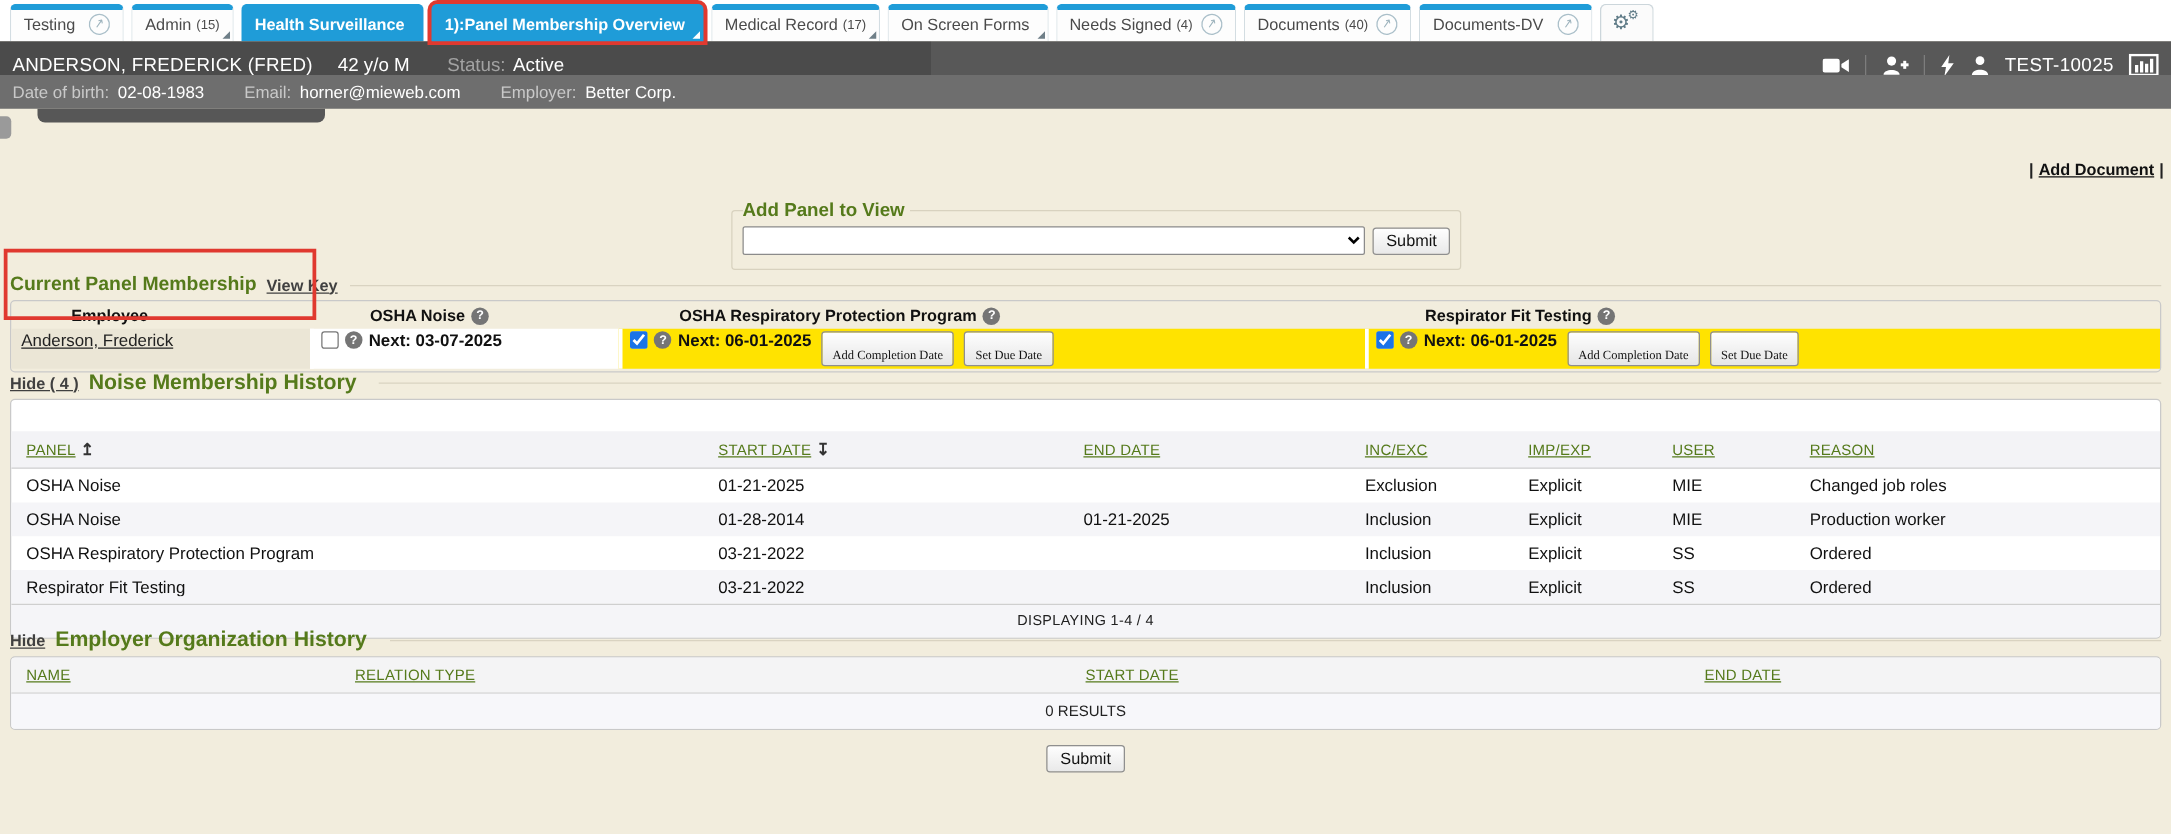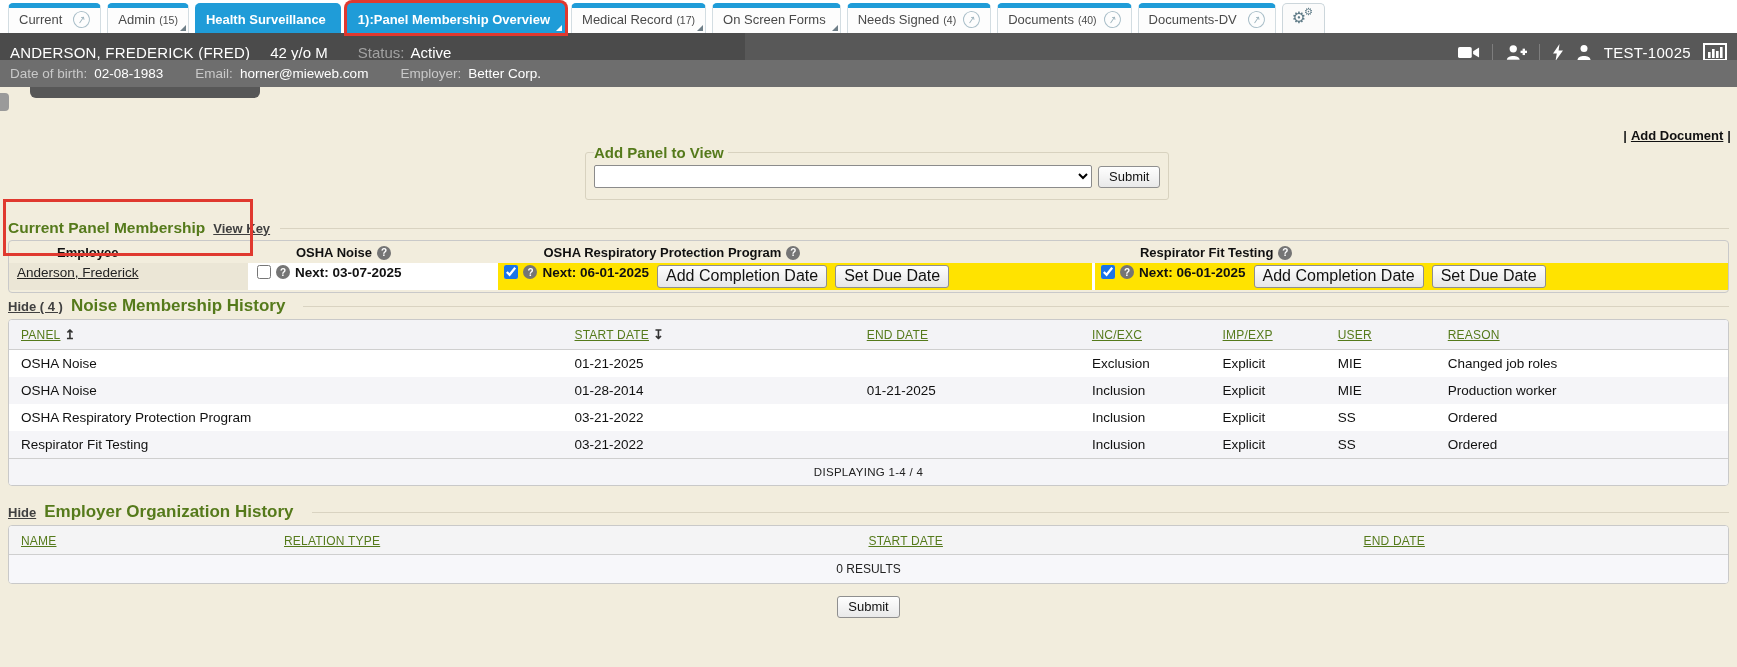--- a/index.html
+++ b/index.html
@@ -77,21 +77,21 @@
     position:absolute; top:93px; left:0; width:9px; height:18px;
     background:#9a9a9a; border-radius:0 4px 4px 0; cursor:pointer;
   }
   
   .add-document-row {
     position:absolute; top:128px; right:6px; font-size:13px; font-weight:bold;
   }
   .add-document-row a { color:#111; cursor:pointer; text-decoration:underline; margin:0 4px; }
   
   fieldset.add-panel {
-    position:absolute; left:585px; top:144px; width:578px; height:56px;
+    position:absolute; left:585px; top:160px; width:578px; height:56px;
     border:1px solid #d8d2bf; border-radius:3px; padding:3px 8px 6px 8px;
   }
   fieldset.add-panel legend {
     font-size:15px; font-weight:bold; color:#557a1b; padding:0 4px 0 0;
   }
   .add-panel-controls { display:flex; align-items:center; gap:6px; margin-top:1px; }
   .panel-select {
     width:498px; height:23px; border:1px solid #8b8b8b; background:#fff;
     font-size:13px; border-radius:2px;
   }
@@ -134,35 +134,35 @@
   .mcell-yellow { background:#ffe300; }
   .employee-link { color:#222; font-size:13.5px; text-decoration:underline; cursor:pointer; }
   .next-label { font-size:13.5px; font-weight:bold; color:#111; }
   .help-icon {
     display:inline-flex; align-items:center; justify-content:center;
     width:14px; height:14px; border-radius:50%; background:#757575;
     color:#fff; font-size:10px; font-weight:bold; cursor:pointer; flex:none;
   }
   .mrow input[type="checkbox"] { width:14px; height:14px; accent-color:#1a73e8; cursor:pointer; }
   .small-btn {
-    font-family:Liberation Sans, sans-serif;
-    font-size:16px; padding:1px 8px 2px 8px; color:#111;
+    font-family:Liberation Serif, serif;
+    font-size:10px; padding:13px 8px 2px 8px; color:#111;
     background:linear-gradient(#fefefe,#e6e6e6);
     border:1px solid #8f8f8f; border-radius:3px; cursor:pointer; margin-left:3px;
   }
   
   .history-section { position:absolute; left:8px; top:296px; width:1721px; }
   .history-title-row .section-title { font-size:17px; margin:0 8px; }
   .table-card {
     margin-top:3px; background:#fff; border:1px solid #c9c9c9;
     border-radius:4px; overflow:hidden;
   }
   .hhead, .hrow { display:grid; grid-template-columns:32.2% 17% 13.1% 7.6% 6.7% 6.4% 17%; }
   .hhead {
-    background:#f3f3f6; border-bottom:1px solid #cfcfcf; height:30px; align-items:center;
+    background:#f3f3f6; border-bottom:1px solid #cfcfcf; height:30px; align-items:center;margin-top:25px;
   }
   .hhead > div { padding:0 8px 0 12px; white-space:nowrap; display:flex; align-items:center; gap:4px; }
   .col-link {
     color:#557a1b; font-size:12px; text-decoration:underline; cursor:pointer;
     letter-spacing:0.2px;
   }
   .sort-icon { color:#333; font-size:13px; font-weight:bold; cursor:pointer; }
   .hrow { height:27px; align-items:center; font-size:13.5px; color:#111; }
   .hrow > div { padding:0 8px 0 12px; white-space:nowrap; overflow:hidden; }
   .hrow:nth-child(even) { background:#f5f5f8; }
@@ -180,21 +180,21 @@
   }
   .submit-row { text-align:center; margin-top:12px; }
 </style>
 </head>
 <body>
 
 <div class="tabbar">
   <div class="tabs">
 
       <div class="tab has-popout">
-        <span>Current</span>
+        <span>Testing</span>
         <span class="tab-count"></span>
         <span class="popout">↗</span>
       </div>
 
       <div class="tab has-menu">
         <span>Admin</span>
         <span class="tab-count">(15)</span>
 
       </div>
 

